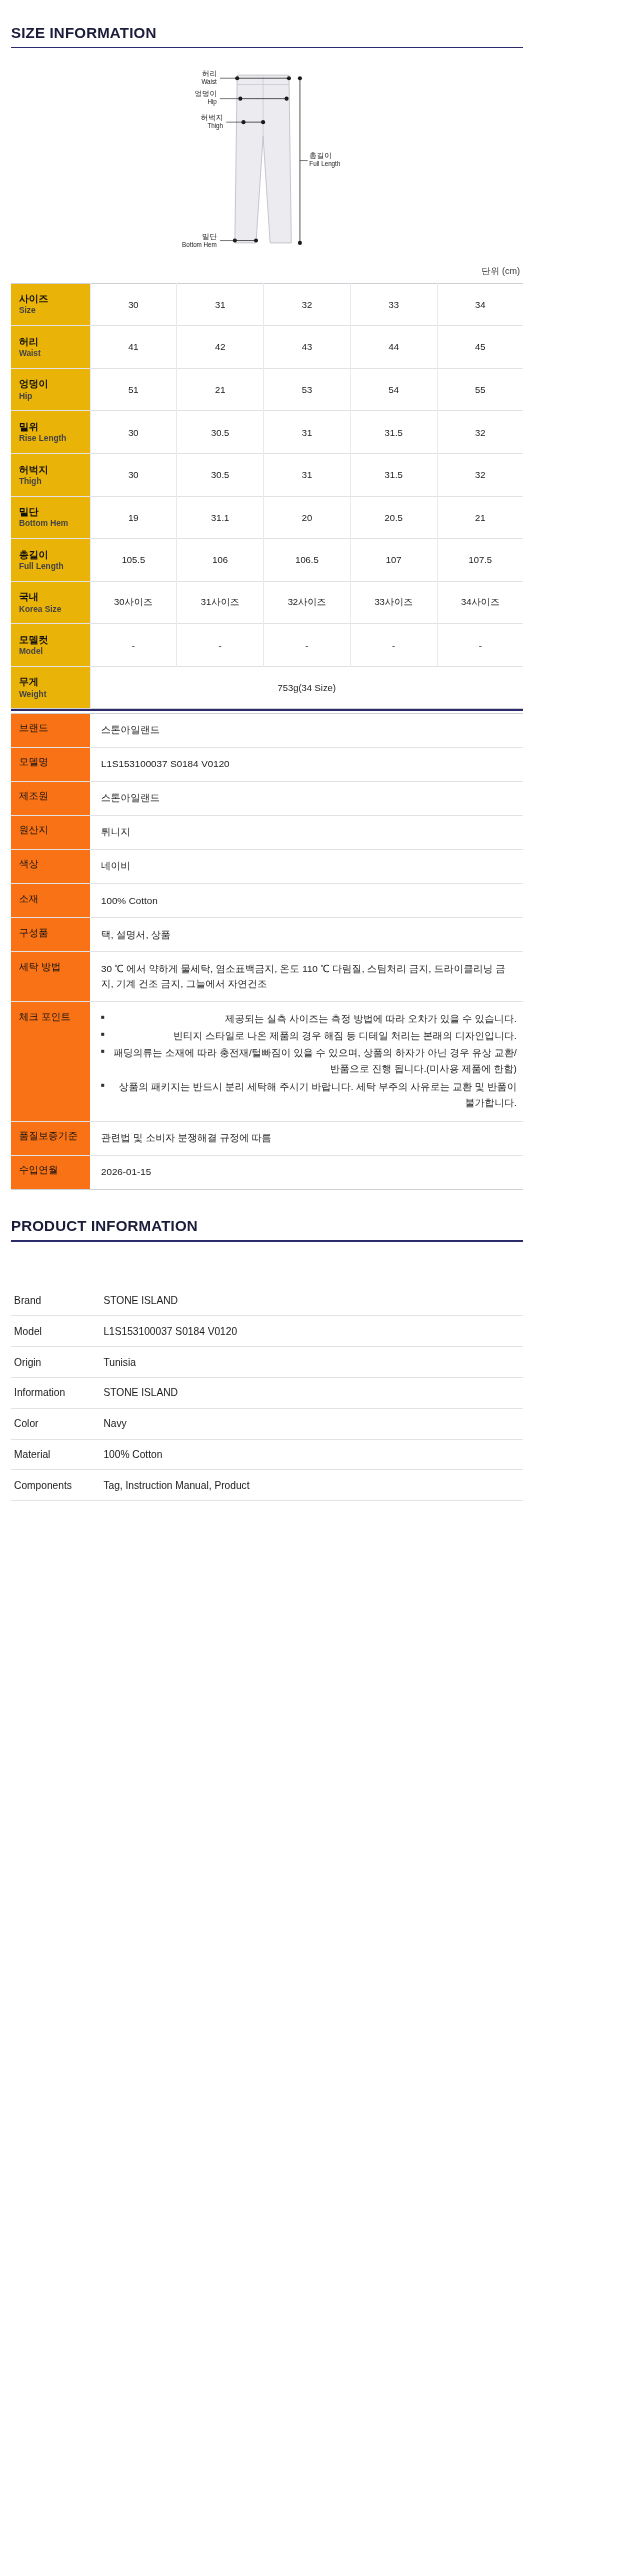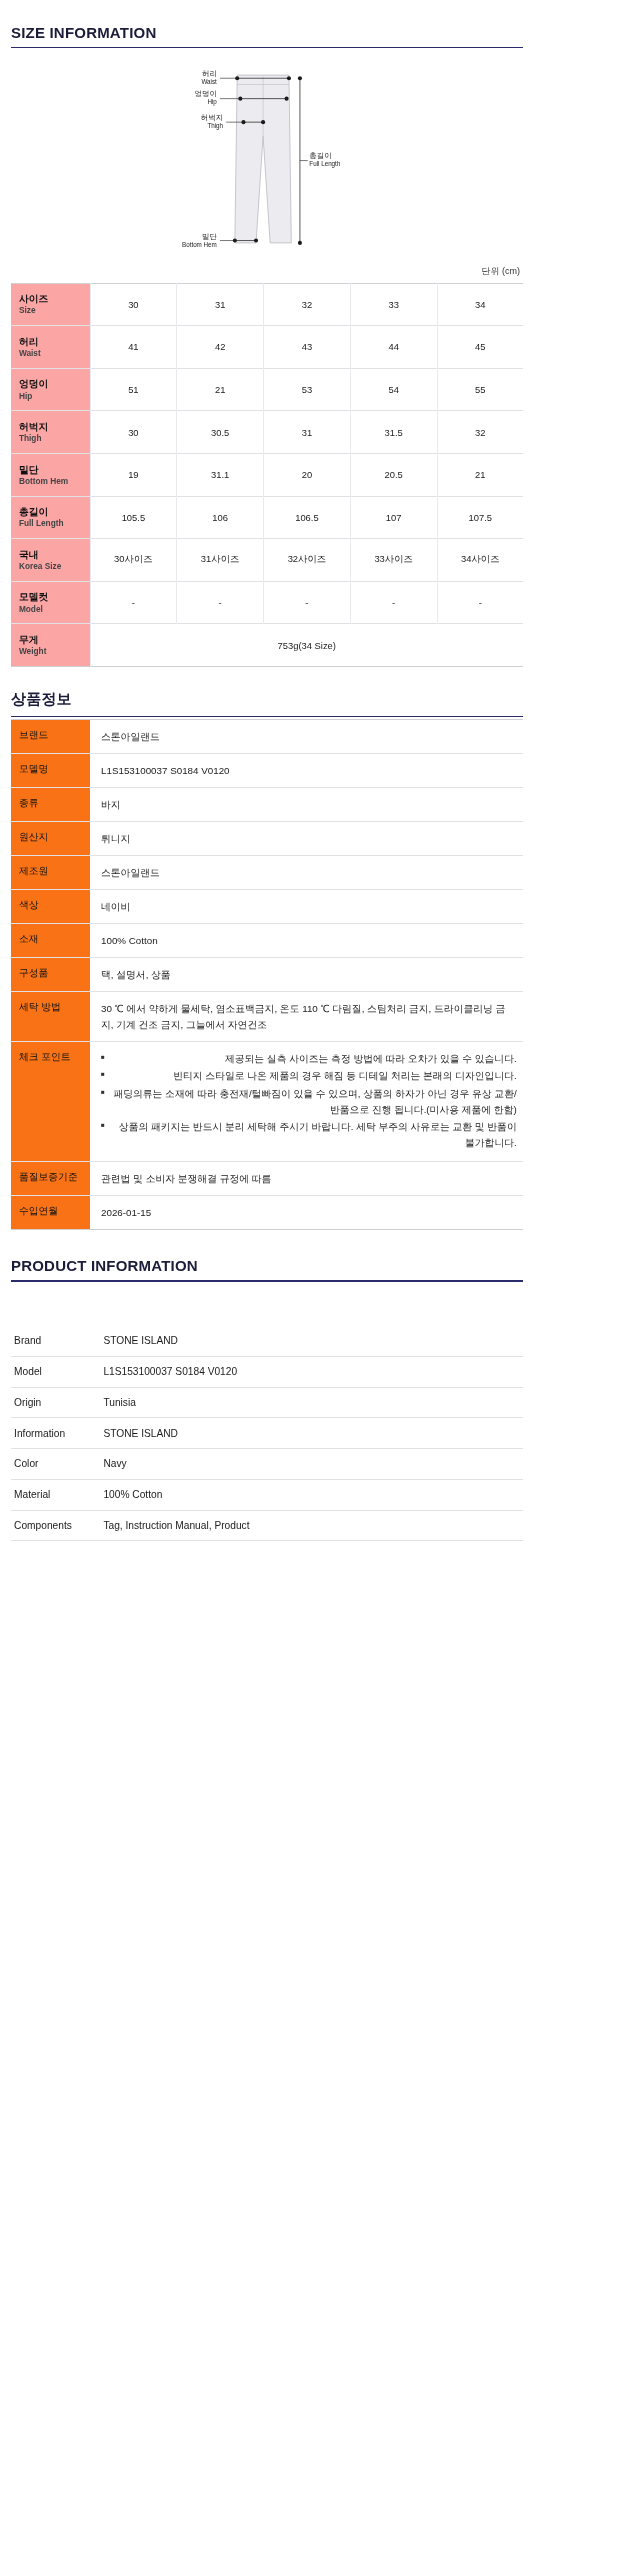--- a/index.html
+++ b/index.html
@@ -50,21 +50,21 @@
     padding: 8.6px 4.7px;
     text-align: center;
     vertical-align: middle;
     border-left: 0.8px solid #e9e9ee;
   }
   .size-table th:first-child, .size-table td:first-child {
     border-left: none;
     text-align: left;
     padding-left: 7.9px;
     width: 79px;
-    background: #fca5a5;
+    background: #eab308;
   }
   .rowhead { line-height: 1.35; }
   .rowhead .ko { font-size: 9.8px; color: #111; display:block; }
   .rowhead .en { font-size: 8.3px; color: #444; display:block; }
   .size-table td { color: #222; }
 
   
   .info-table { font-size: 9.8px; margin-top: 1.6px; }
   .info-table tr { border-top: 0.8px solid #e2e2e6; }
   .info-table tr:first-child { border-top: 0.8px solid #cfcfd6; }
@@ -203,38 +203,51 @@
             <span class="en">Hip</span>
           </span>
         </th>
         <td>51</td>
         <td>21</td>
         <td>53</td>
         <td>54</td>
         <td>55</td>
       </tr>
 
-
-      <tr>
-        <th>
-          <span class="rowhead">
-            <span class="ko">허벅지</span>
-            <span class="en">Thigh</span>
+      <tr>
+        <th>
+          <span class="rowhead">
+            <span class="ko">밑위</span>
+            <span class="en">Rise Length</span>
           </span>
         </th>
         <td>30</td>
         <td>30.5</td>
         <td>31</td>
         <td>31.5</td>
         <td>32</td>
       </tr>
 
       <tr>
         <th>
           <span class="rowhead">
+            <span class="ko">허벅지</span>
+            <span class="en">Thigh</span>
+          </span>
+        </th>
+        <td>30</td>
+        <td>30.5</td>
+        <td>31</td>
+        <td>31.5</td>
+        <td>32</td>
+      </tr>
+
+      <tr>
+        <th>
+          <span class="rowhead">
             <span class="ko">밑단</span>
             <span class="en">Bottom Hem</span>
           </span>
         </th>
         <td>19</td>
         <td>31.1</td>
         <td>20</td>
         <td>20.5</td>
         <td>21</td>
       </tr>
@@ -286,44 +299,39 @@
           <span class="rowhead">
             <span class="ko">무게</span>
             <span class="en">Weight</span>
           </span>
         </th>
         <td colspan="5">753g(34 Size)</td>
       </tr>
     </tbody>
   </table>
 
-  <div class="sec-title">상품정보</div>
   <div class="rule"></div>
 
   <table class="info-table">
     <tbody>
       <tr>
         <td class="k">브랜드</td>
         <td class="v">스톤아일랜드</td>
       </tr>
       <tr>
         <td class="k">모델명</td>
         <td class="v">L1S153100037 S0184 V0120</td>
       </tr>
       <tr>
-        <td class="k">종류</td>
-        <td class="v">바지</td>
+        <td class="k">제조원</td>
+        <td class="v">스톤아일랜드</td>
       </tr>
       <tr>
         <td class="k">원산지</td>
         <td class="v">튀니지</td>
-      </tr>
-      <tr>
-        <td class="k">제조원</td>
-        <td class="v">스톤아일랜드</td>
       </tr>
       <tr>
         <td class="k">색상</td>
         <td class="v">네이비</td>
       </tr>
       <tr>
         <td class="k">소재</td>
         <td class="v">100% Cotton</td>
       </tr>
       <tr>

